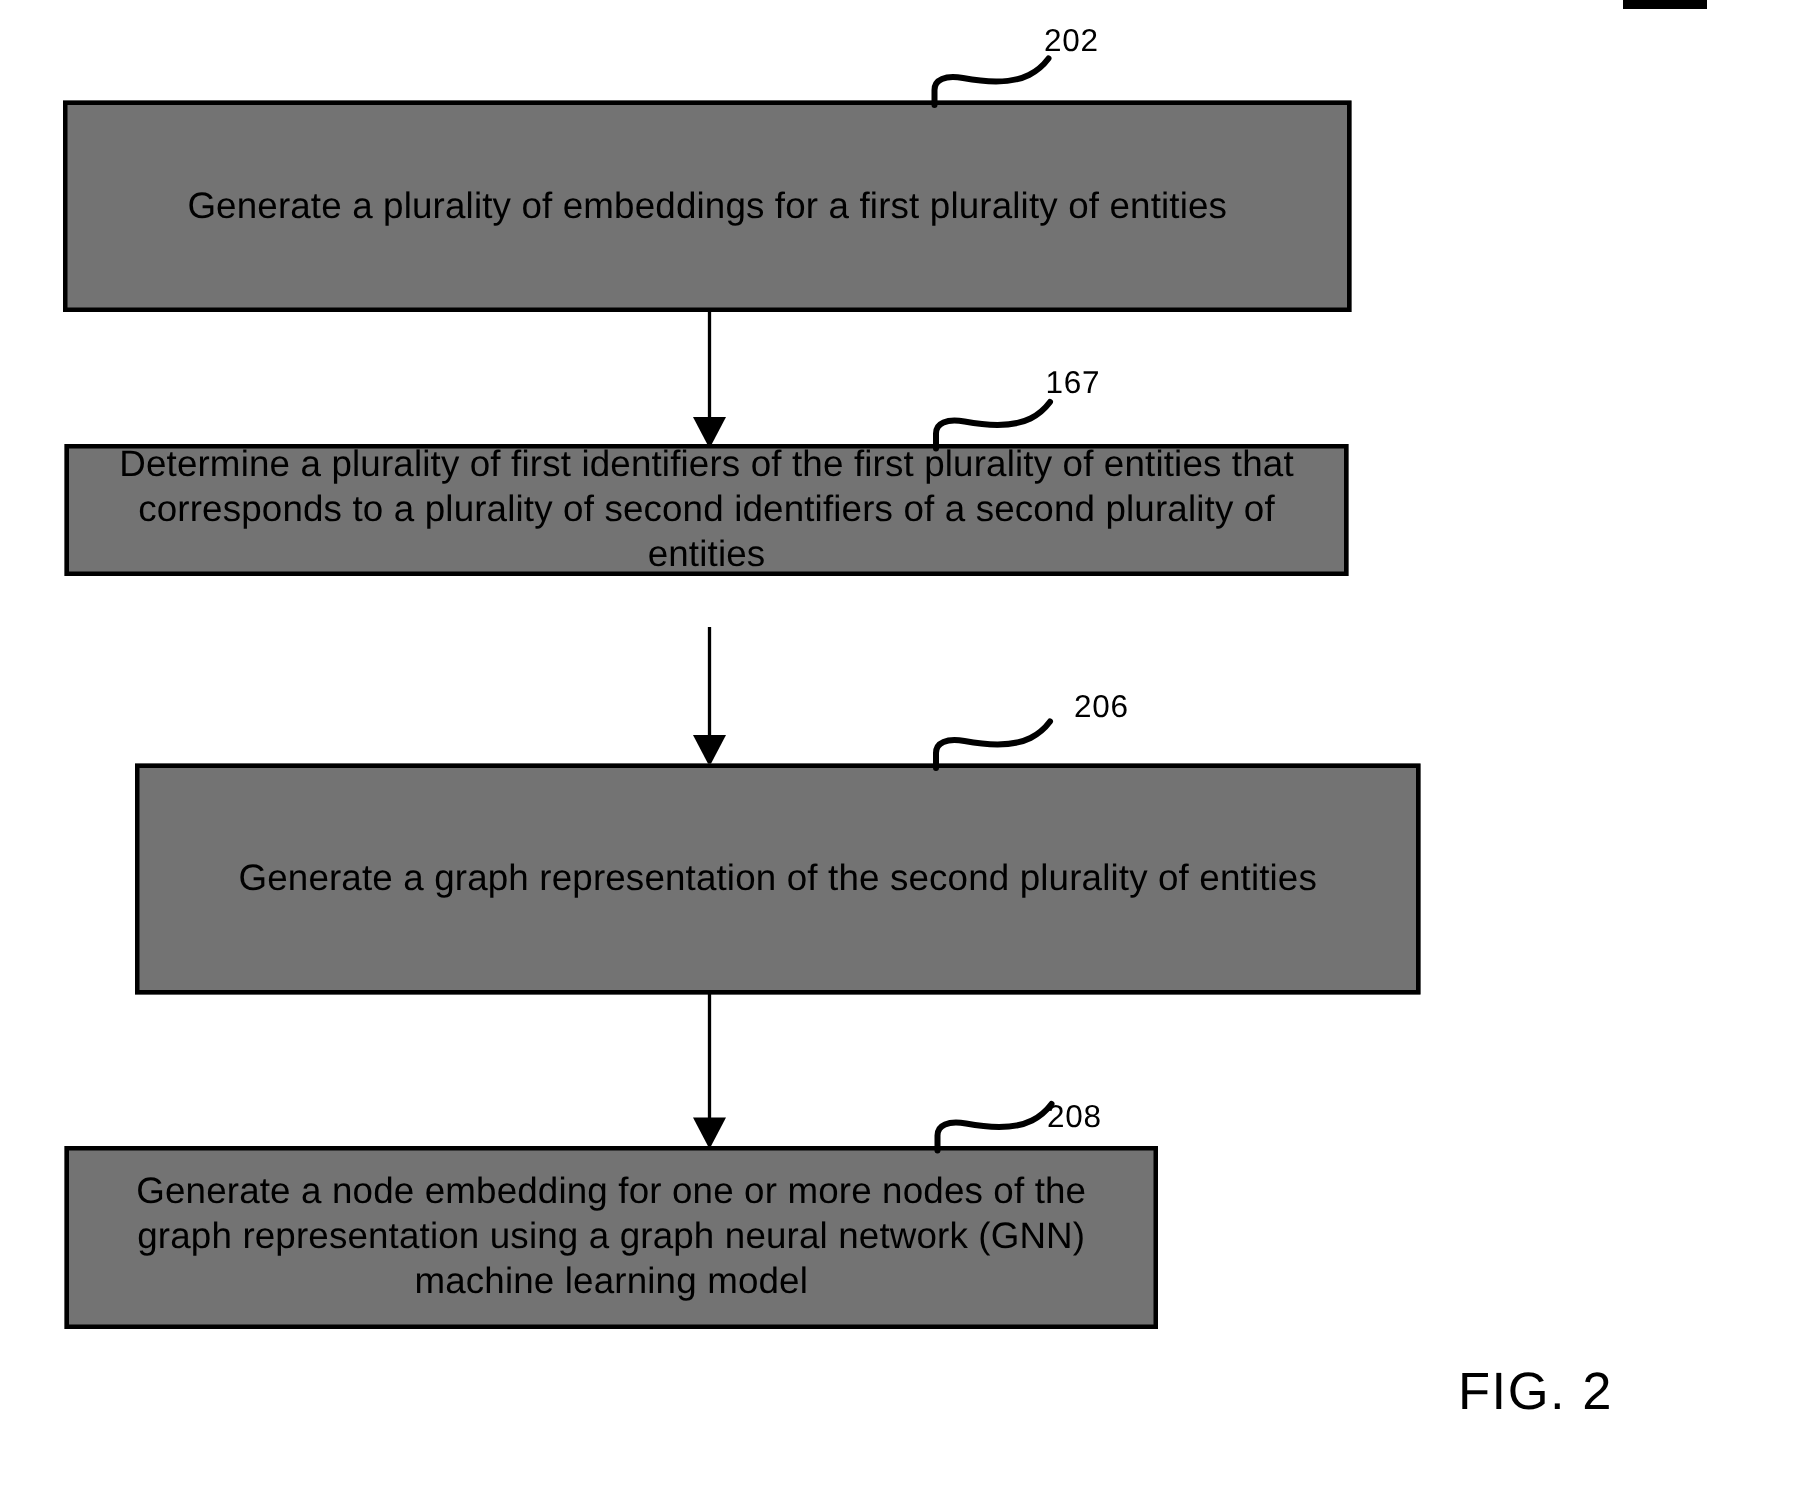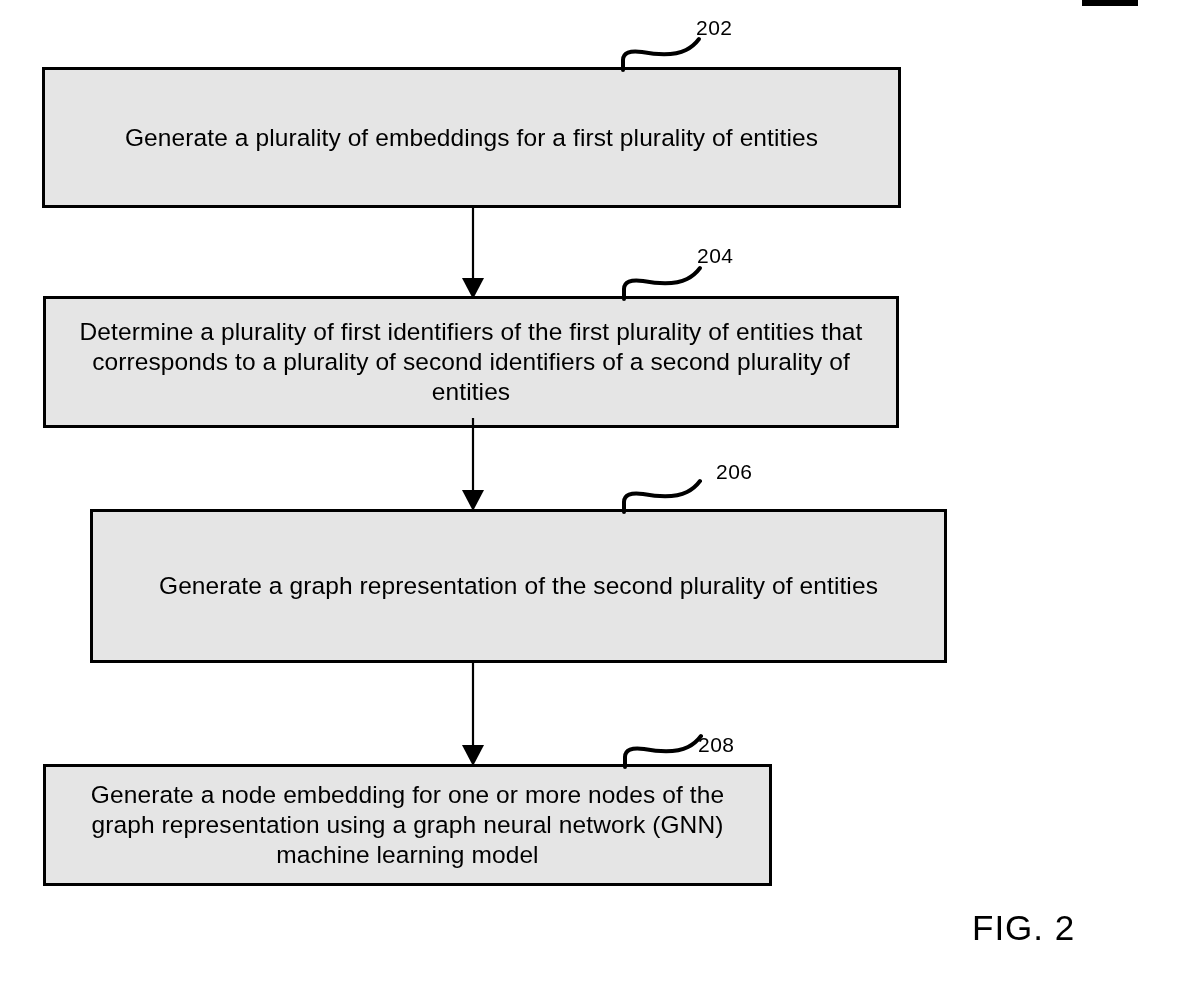--- a/index.html
+++ b/index.html
@@ -18,41 +18,41 @@
     height: 996px;
     background: #ffffff;
     overflow: hidden;
   }
 
   
   .proc-box {
     position: absolute;
     box-sizing: border-box;
     border: 3px solid #000000;
-    background: #e5e5e5;
+    background: #737373;
     display: flex;
     align-items: center;
     justify-content: center;
   }
   .proc-box .proc-text {
     display: block;
     width: 100%;
     text-align: center;
     font-family: "Liberation Sans", sans-serif;
     font-size: 24.5px;
     line-height: 30px;
     letter-spacing: 0.1px;
     color: #000000;
     padding: 0 14px;
     box-sizing: border-box;
     white-space: pre-line;
   }
 
   #box-202 { left: 42px;  top: 67px;  width: 859px; height: 141px; }
-  #box-204 { left: 43px;  top: 296px; width: 856px; height: 132px; }
+  #box-204 { left: 43px;  top: 296px; width: 856px; height: 88px; }
   #box-206 { left: 43px;  top: 509px; width: 857px; height: 154px; margin-left: 47px; }
   #box-208 { left: 43px;  top: 764px; width: 729px; height: 122px; }
 
   
   .ref-num {
     position: absolute;
     font-family: "Liberation Sans", sans-serif;
     font-size: 21px;
     line-height: 31px;
     color: #000000;
@@ -138,21 +138,21 @@
   </svg>
 
   <svg class="connector-svg" id="arrow-202-204" viewBox="0 0 46 95">
     <line class="connector-line" x1="23" y1="0" x2="23" y2="80"></line>
     <polygon class="connector-head" points="12,72 34,72 23,93"></polygon>
   </svg>
 
   <div class="proc-box" id="box-204">
     <span class="proc-text">Determine a plurality of first identifiers of the first plurality of entities that corresponds to a plurality of second identifiers of a second plurality of entities</span>
   </div>
-  <div class="ref-num" id="ref-204">204</div>
+  <div class="ref-num" id="ref-204">167</div>
   <svg class="leader-svg" id="leader-204" viewBox="0 0 110 34">
     <path class="leader-path" d="M3,32 L3,22 C3,15 10,12 22,14 C38,17 54,18 66,12 C72,9 76,5 79,1"></path>
   </svg>
 
   <svg class="connector-svg" id="arrow-204-206" viewBox="0 0 46 95">
     <line class="connector-line" x1="23" y1="0" x2="23" y2="80"></line>
     <polygon class="connector-head" points="12,72 34,72 23,93"></polygon>
   </svg>
 
   <div class="proc-box" id="box-206">

